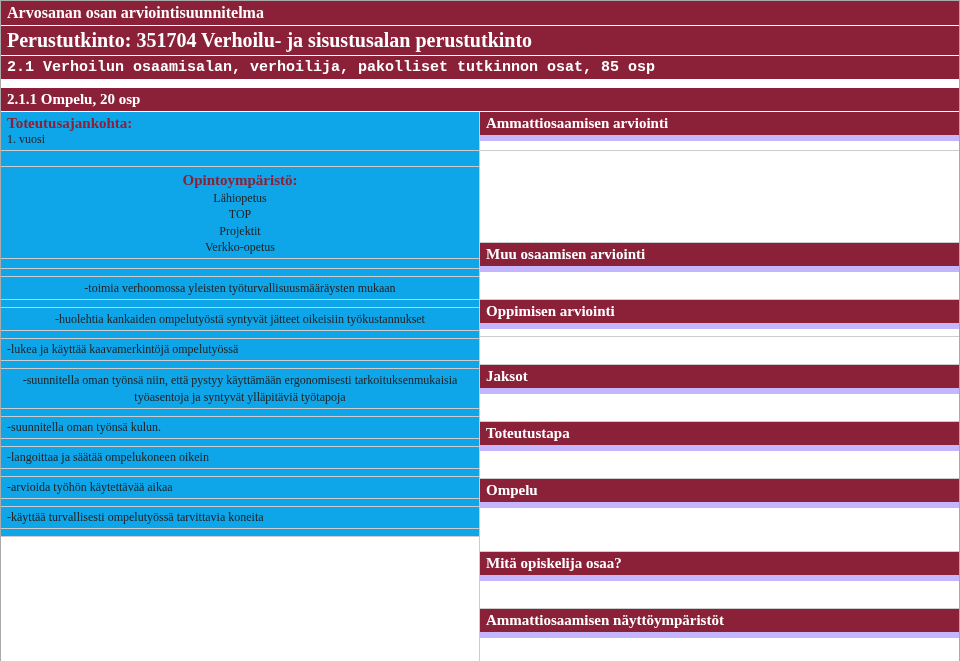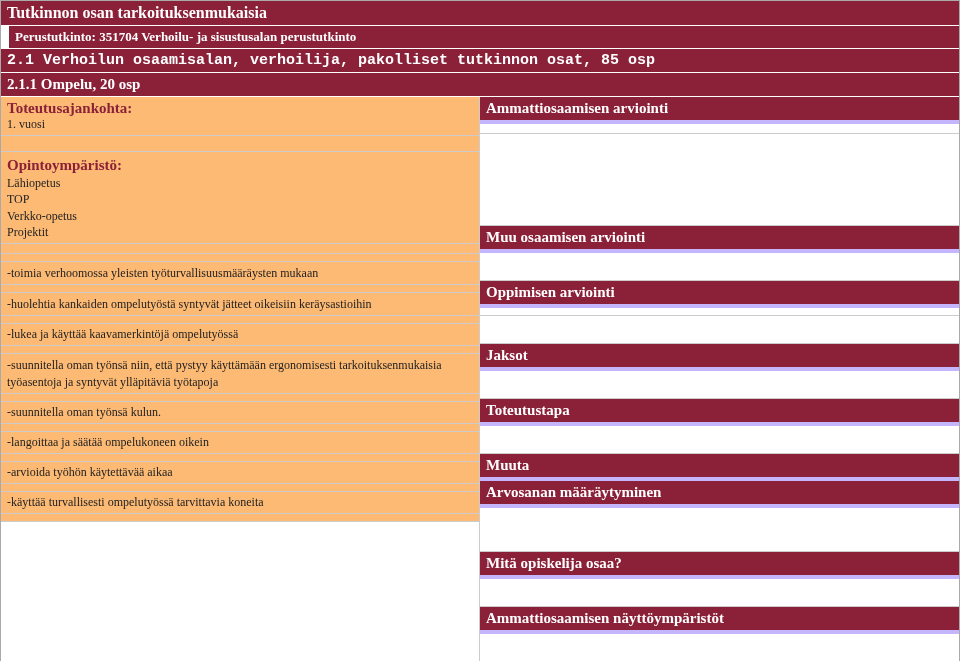--- a/index.html
+++ b/index.html
@@ -14,93 +14,93 @@
     border: 1px solid #aaa;
   }
   .header-row {
     background: #8a2138;
     color: #fff;
     padding: 3px 6px;
     border-bottom: 1px solid #fff;
     font-weight: bold;
   }
   .header-title { font-size: 16px; }
-  .header-sub { font-size: 13px; margin-left: 8px; }
+  .header-sub { font-size: 20px; }
   .header-section { font-size: 15px; font-family: Liberation Mono, monospace; }
-  .header-unit { font-size: 15px; }
+  .header-unit { font-size: 15px; margin-top: 8px; }
   .content {
     display: flex;
   }
   .col-left {
     width: 50%;
     border-right: 1px solid #ccc;
   }
   .col-right {
     width: 50%;
   }
   .cell {
     border-bottom: 1px solid #ccc;
     padding: 3px 6px;
     min-height: 22px;
   }
-  .cell.white { background: #fdba74; }
+  .cell.white { background: #0ea5e9; }
   .label-bold {
     color: #8a2138;
     font-weight: bold;
     font-size: 15px;
   }
   .plain { color: #222; font-size: 12px; }
   .right-header {
     background: #8a2138;
     color: #fff;
     font-weight: bold;
     padding: 3px 6px;
-    border-bottom: 4px solid #c4b5fd;
+    border-bottom: 6px solid #c4b5fd;
     font-size: 15px;
   }
   .right-spacer {
     background: #fff;
     border-bottom: 1px solid #ccc;
     min-height: 22px;
     padding: 3px 6px;
   }
   .right-spacer.short { min-height: 10px; }
-  .multiline { line-height: 1.35; }
+  .multiline { line-height: 1.35; text-align: center; }
 </style>
 </head>
 <body>
 
 <div class="page">
 
-  <div class="header-row header-title">Tutkinnon osan tarkoituksenmukaisia</div>
+  <div class="header-row header-title">Arvosanan osan arviointisuunnitelma</div>
   <div class="header-row header-sub">Perustutkinto: 351704 Verhoilu- ja sisustusalan perustutkinto</div>
   <div class="header-row header-section">2.1 Verhoilun osaamisalan, verhoilija, pakolliset tutkinnon osat, 85 osp</div>
   <div class="header-row header-unit">2.1.1 Ompelu, 20 osp</div>
 
   <div class="content">
 
     <div class="col-left">
       <div class="cell white">
         <div class="label-bold">Toteutusajankohta:</div>
         <div class="plain">1. vuosi</div>
       </div>
       <div class="cell white" style="min-height:16px"></div>
       <div class="cell white multiline">
         <div class="label-bold">Opintoympäristö:</div>
         <div class="plain">Lähiopetus</div>
         <div class="plain">TOP</div>
+        <div class="plain">Projektit</div>
         <div class="plain">Verkko-opetus</div>
-        <div class="plain">Projektit</div>
       </div>
       <div class="cell white" style="min-height:10px"></div>
 
       <div class="cell white" style="min-height:8px"></div>
       <div class="cell white plain multiline">-toimia verhoomossa yleisten työturvallisuusmääräysten mukaan</div>
       <div class="cell white" style="min-height:8px"></div>
-      <div class="cell white plain multiline">-huolehtia kankaiden ompelutyöstä syntyvät jätteet oikeisiin keräysastioihin</div>
+      <div class="cell white plain multiline">-huolehtia kankaiden ompelutyöstä syntyvät jätteet oikeisiin työkustannukset</div>
       <div class="cell white" style="min-height:8px"></div>
       <div class="cell white plain">-lukea ja käyttää kaavamerkintöjä ompelutyössä</div>
       <div class="cell white" style="min-height:8px"></div>
       <div class="cell white plain multiline">-suunnitella oman työnsä niin, että pystyy käyttämään ergonomisesti tarkoituksenmukaisia työasentoja ja syntyvät ylläpitäviä työtapoja</div>
       <div class="cell white" style="min-height:8px"></div>
       <div class="cell white plain">-suunnitella oman työnsä kulun.</div>
       <div class="cell white" style="min-height:8px"></div>
       <div class="cell white plain">-langoittaa ja säätää ompelukoneen oikein</div>
       <div class="cell white" style="min-height:8px"></div>
       <div class="cell white plain">-arvioida työhön käytettävää aikaa</div>
@@ -115,22 +115,21 @@
       <div class="right-spacer" style="min-height:92px"></div>
       <div class="right-header">Muu osaamisen arviointi</div>
       <div class="right-spacer" style="min-height:28px"></div>
       <div class="right-header">Oppimisen arviointi</div>
       <div class="right-spacer" style="min-height:8px"></div>
       <div class="right-spacer" style="min-height:28px"></div>
       <div class="right-header">Jaksot</div>
       <div class="right-spacer" style="min-height:28px"></div>
       <div class="right-header">Toteutustapa</div>
       <div class="right-spacer" style="min-height:28px"></div>
-      <div class="right-header">Muuta</div>
-      <div class="right-header">Arvosanan määräytyminen</div>
+      <div class="right-header">Ompelu</div>
       <div class="right-spacer" style="min-height:44px"></div>
       <div class="right-header">Mitä opiskelija osaa?</div>
       <div class="right-spacer" style="min-height:28px"></div>
       <div class="right-header">Ammattiosaamisen näyttöympäristöt</div>
       <div class="right-spacer" style="min-height:40px;border-bottom:none"></div>
     </div>
   </div>
 
 </div>
 

